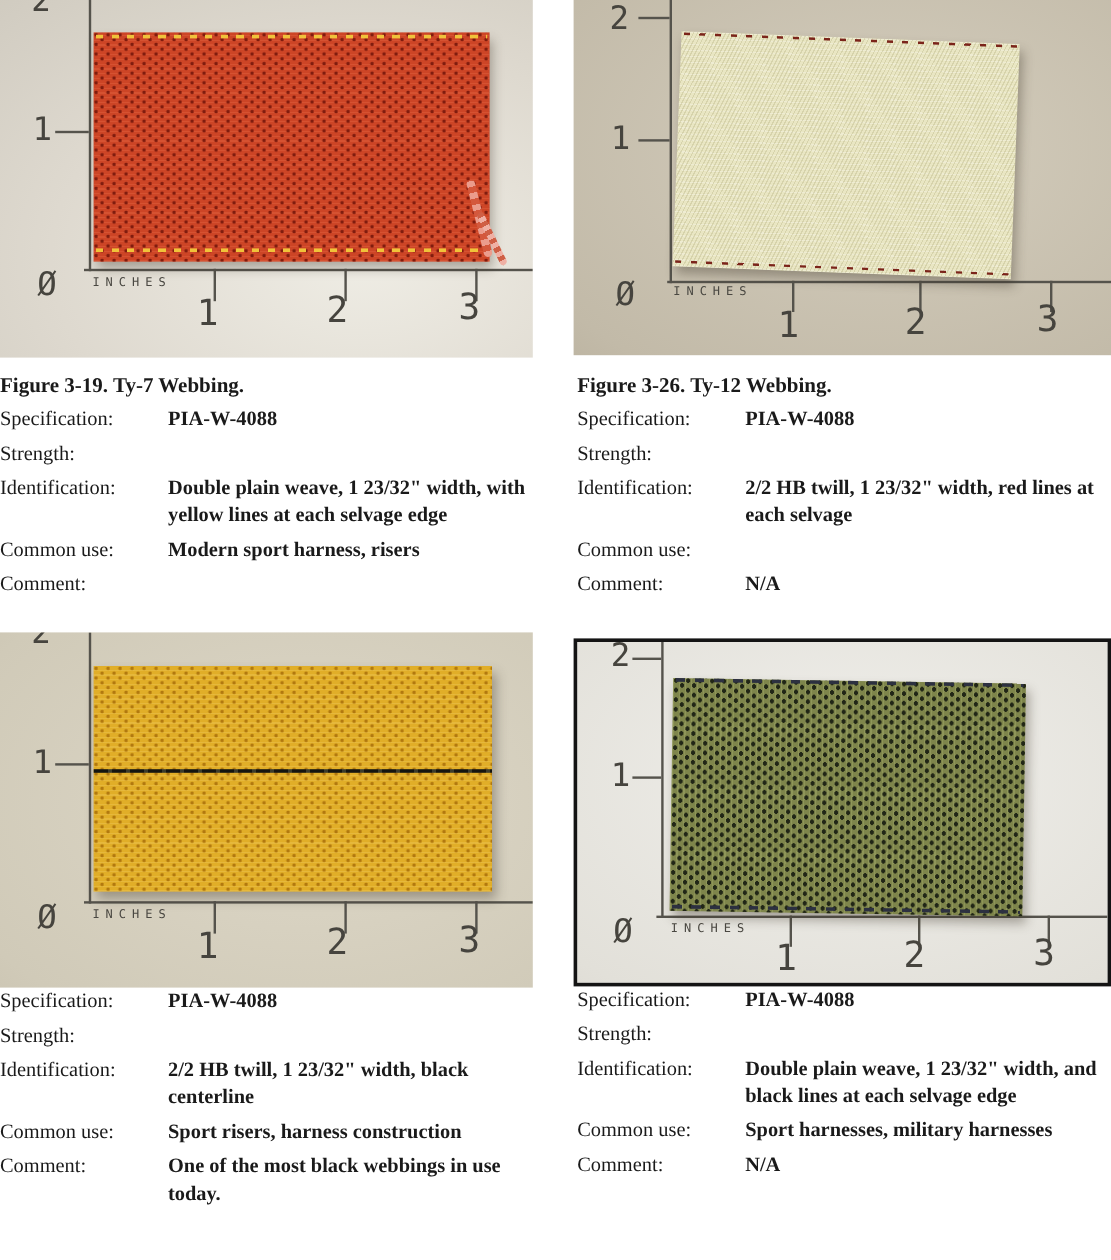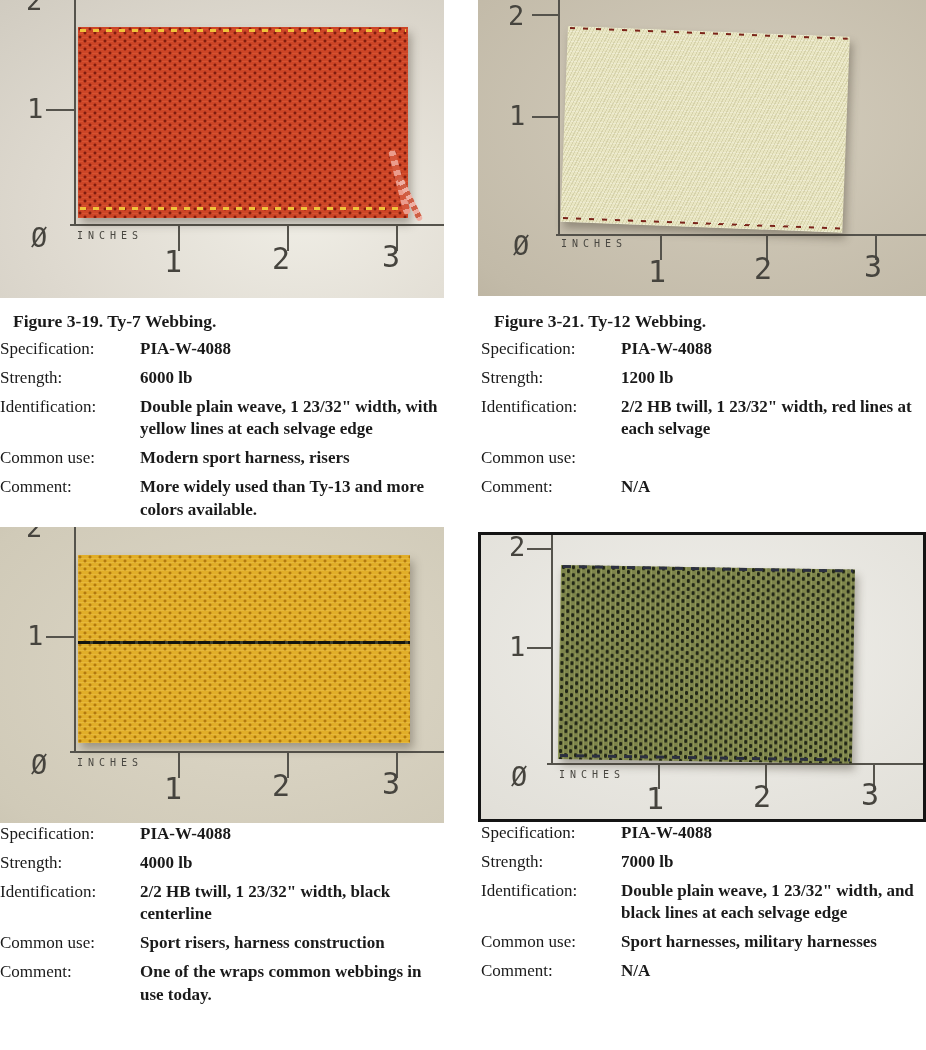--- a/index.html
+++ b/index.html
@@ -123,21 +123,21 @@
     background:repeating-linear-gradient(90deg,#15150f 0 12px,#3c3c2c 12px 15px);}
 
   .fray{position:absolute;left:316px;top:122px;width:30px;height:80px;}
   .fray i{position:absolute;display:block;border-radius:4px;}
   .fray .s1{left:2px;top:0;width:7px;height:66px;transform:rotate(-14deg);
     background:repeating-linear-gradient(0deg,#eb9c8c 0 5px,#d4583c 5px 10px);}
   .fray .s2{left:13px;top:26px;width:6px;height:48px;transform:rotate(-26deg);
     background:repeating-linear-gradient(0deg,#efb0a4 0 4px,#cf5f45 4px 8px);}
 
   
-  .caption{font-weight:bold;font-size:17.5px;line-height:1.2;margin:13px 0 6px 0;padding-left:13px;}
+  .caption{font-weight:bold;font-size:17.5px;line-height:1.2;margin:13px 0 6px 0;}
   #b2 .caption{margin-top:15px;}
   #b2 .caption,#b2 .specs,#b4 .caption,#b4 .specs{margin-left:3px;}
   .specs{display:grid;grid-template-columns:140px 1fr;row-gap:7px;
          font-size:17px;line-height:1.3;margin:0;}
   .specs dt{grid-column:1;}
   .specs dd{grid-column:2;margin:0;font-weight:bold;}
 </style>
 </head>
 <body>
 
@@ -163,27 +163,25 @@
           <i class="s1"></i>
           <i class="s2"></i>
         </span>
     </div>
   </div>
   <h3 class="caption">Figure 3-19. Ty-7 Webbing.</h3>
   <dl class="specs">
     <dt>Specification:</dt>
     <dd>PIA-W-4088</dd>
     <dt>Strength:</dt>
-    <dd>6000 lb</dd>
     <dt>Identification:</dt>
     <dd>Double plain weave, 1 23/32" width, with yellow lines at each selvage edge</dd>
     <dt>Common use:</dt>
     <dd>Modern sport harness, risers</dd>
     <dt>Comment:</dt>
-    <dd>More widely used than Ty-13 and more colors available.</dd>
   </dl>
 </section>
 
 <section class="block" id="b2">
   <div class="photo p2">
     <i class="vline"></i>
     <i class="hline"></i>
     <i class="tick tick-top"></i>
     <i class="tick tick-mid"></i>
     <i class="htick t1"></i>
@@ -194,26 +192,25 @@
     <span class="rnum n-zero">Ø</span>
     <span class="runit">INCHES</span>
     <span class="rnum hnum hn1">1</span>
     <span class="rnum hnum hn2">2</span>
     <span class="rnum hnum hn3">3</span>
     <div class="swatch sw-cream">
       <i class="selvage sv-top"></i>
       <i class="selvage sv-bottom"></i>
     </div>
   </div>
-  <h3 class="caption">Figure 3-21. Ty-12 Webbing.</h3>
-  <dl class="specs">
-    <dt>Specification:</dt>
-    <dd>PIA-W-4088</dd>
-    <dt>Strength:</dt>
-    <dd>1200 lb</dd>
+  <h3 class="caption">Figure 3-26. Ty-12 Webbing.</h3>
+  <dl class="specs">
+    <dt>Specification:</dt>
+    <dd>PIA-W-4088</dd>
+    <dt>Strength:</dt>
     <dt>Identification:</dt>
     <dd>2/2 HB twill, 1 23/32" width, red lines at each selvage</dd>
     <dt>Common use:</dt>
     <dt>Comment:</dt>
     <dd>N/A</dd>
   </dl>
 </section>
 
 <section class="block" id="b3">
   <div class="photo p3">
@@ -231,27 +228,26 @@
     <span class="rnum hnum hn2">2</span>
     <span class="rnum hnum hn3">3</span>
     <div class="swatch sw-yellow">
       <i class="centerline"></i>
     </div>
   </div>
   <dl class="specs">
     <dt>Specification:</dt>
     <dd>PIA-W-4088</dd>
     <dt>Strength:</dt>
-    <dd>4000 lb</dd>
     <dt>Identification:</dt>
     <dd>2/2 HB twill, 1 23/32" width, black centerline</dd>
     <dt>Common use:</dt>
     <dd>Sport risers, harness construction</dd>
     <dt>Comment:</dt>
-    <dd>One of the wraps common webbings in use today.</dd>
+    <dd>One of the most black webbings in use today.</dd>
   </dl>
 </section>
 
 <section class="block" id="b4">
   <div class="photo p4">
     <i class="vline"></i>
     <i class="hline"></i>
     <i class="tick tick-top"></i>
     <i class="tick tick-mid"></i>
     <i class="htick t1"></i>
@@ -266,21 +262,20 @@
     <span class="rnum hnum hn3">3</span>
     <div class="swatch sw-olive">
       <i class="selvage sv-top"></i>
       <i class="selvage sv-bottom"></i>
     </div>
   </div>
   <dl class="specs">
     <dt>Specification:</dt>
     <dd>PIA-W-4088</dd>
     <dt>Strength:</dt>
-    <dd>7000 lb</dd>
     <dt>Identification:</dt>
     <dd>Double plain weave, 1 23/32" width, and black lines at each selvage edge</dd>
     <dt>Common use:</dt>
     <dd>Sport harnesses, military harnesses</dd>
     <dt>Comment:</dt>
     <dd>N/A</dd>
   </dl>
 </section>
 
 </body></html>

